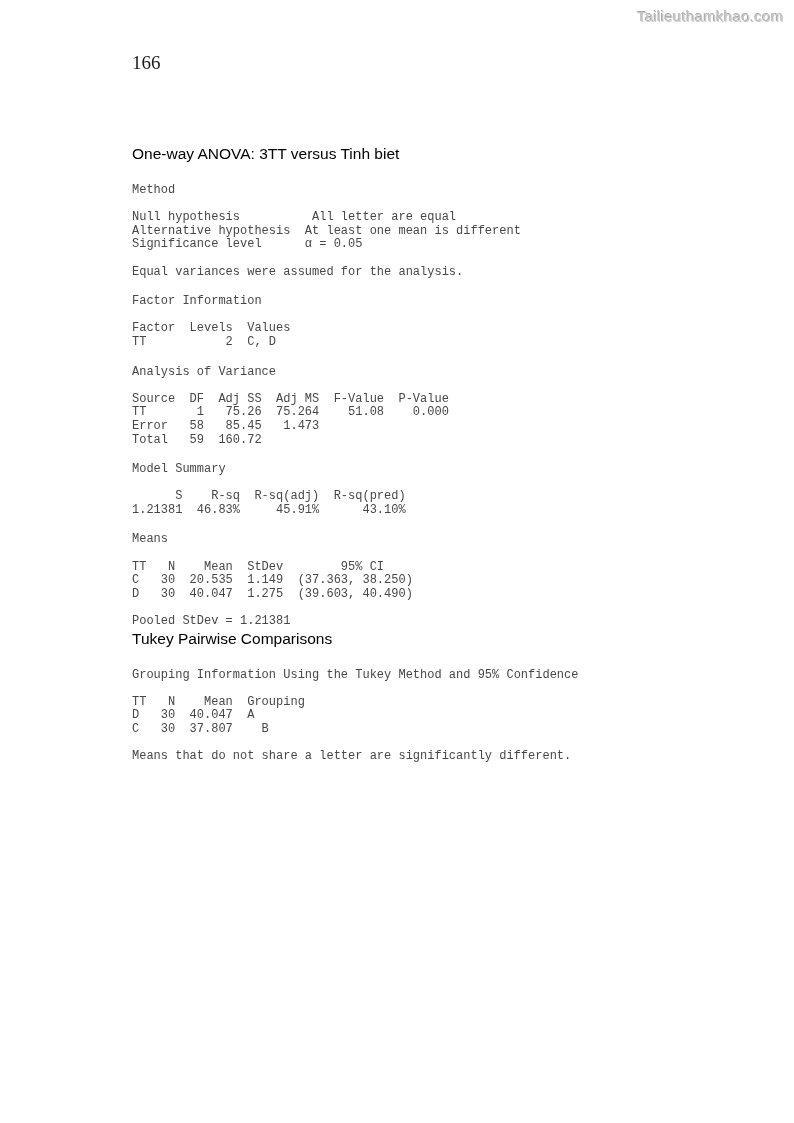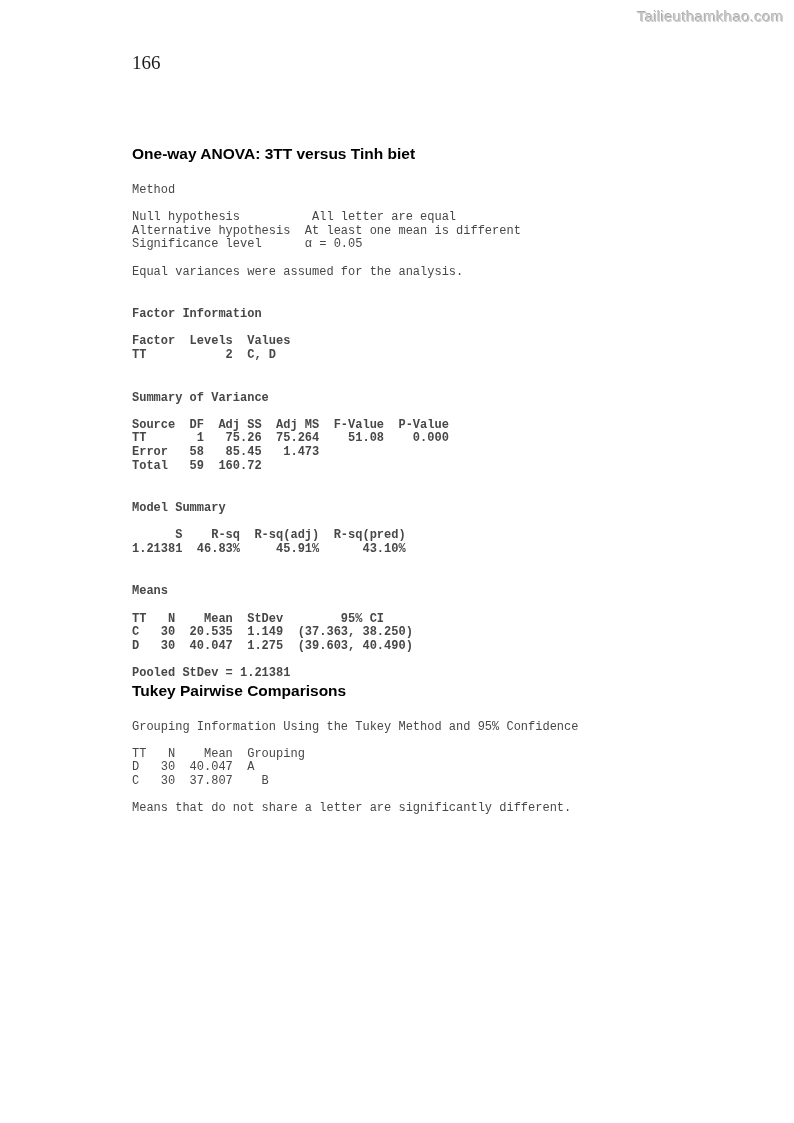--- a/index.html
+++ b/index.html
@@ -35,34 +35,34 @@
   }
   .content {
     position:absolute;
     top:144px;
     left:132px;
     width:588px;
   }
   .section-heading {
     font-family:"Liberation Sans", sans-serif;
     font-size:15.5px;
-    font-weight:700;
+    font-weight:400;
     line-height:19px;
     color:#000000;
     margin:0 0 21px 0;
   }
   .section-heading.second {
   }
   .mono-block {
     font-family:"Liberation Mono", "DejaVu Sans Mono", monospace;
     font-size:12px;
     line-height:13.6px;
     color:#474747;
   }
-  .mono-block + .mono-block { margin-top:29px;font-weight:bold; }
+  .mono-block + .mono-block { margin-top:16px; }
   .mline {
     white-space:pre;
     min-height:13.6px;
   }
 </style>
 </head>
 <body>
 
 <div class="page">
 
@@ -85,21 +85,21 @@
       </div>
 
     <div class="mono-block">
         <div class="mline">Factor Information</div>
         <div class="mline"></div>
         <div class="mline">Factor  Levels  Values</div>
         <div class="mline">TT           2  C, D</div>
       </div>
 
     <div class="mono-block">
-        <div class="mline">Summary of Variance</div>
+        <div class="mline">Analysis of Variance</div>
         <div class="mline"></div>
         <div class="mline">Source  DF  Adj SS  Adj MS  F-Value  P-Value</div>
         <div class="mline">TT       1   75.26  75.264    51.08    0.000</div>
         <div class="mline">Error   58   85.45   1.473</div>
         <div class="mline">Total   59  160.72</div>
       </div>
 
     <div class="mono-block">
         <div class="mline">Model Summary</div>
         <div class="mline"></div>

